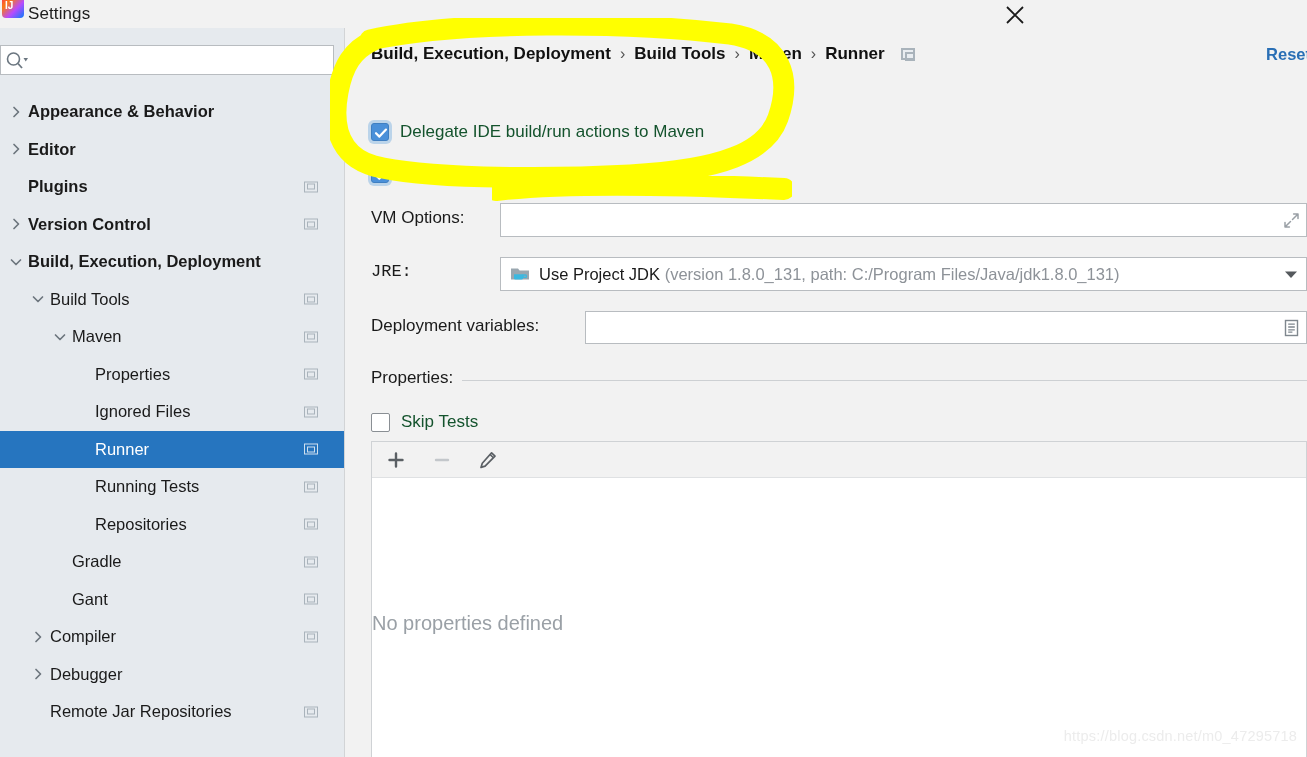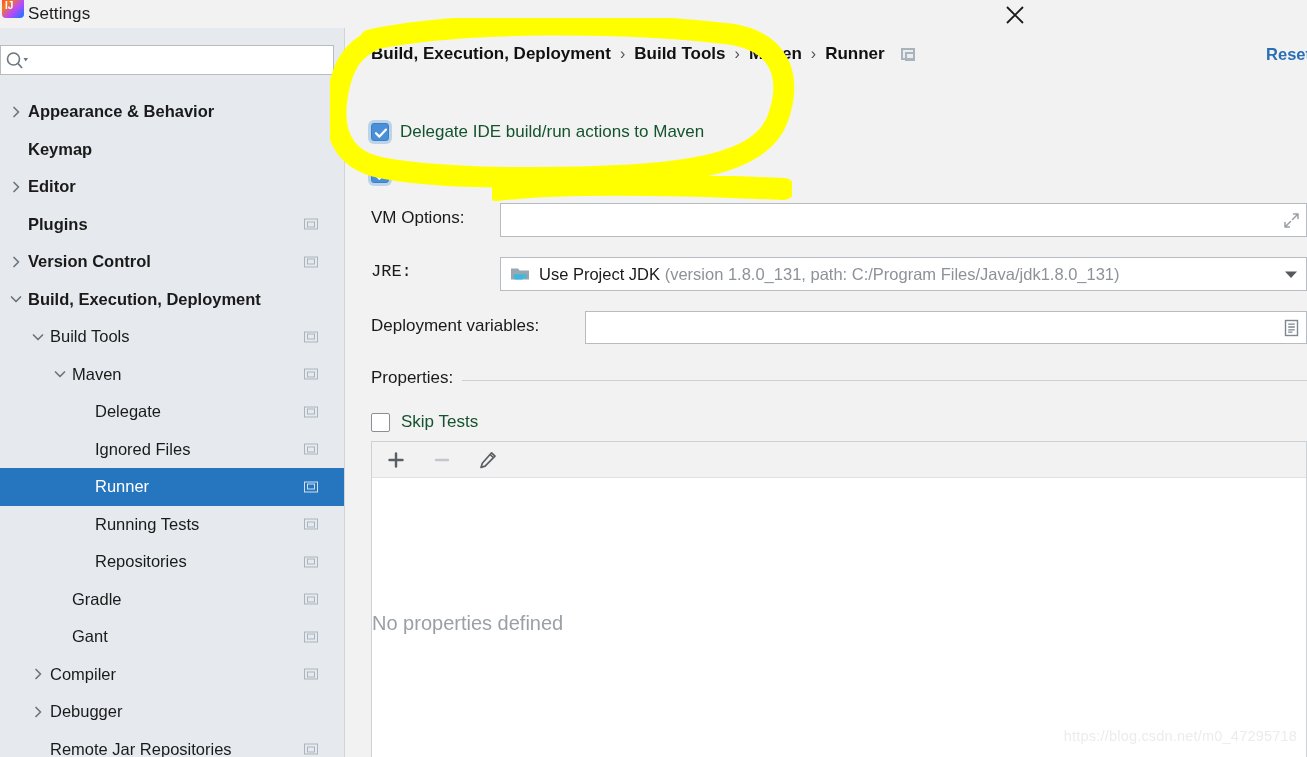--- a/index.html
+++ b/index.html
@@ -227,36 +227,33 @@
     </div>
 
     <div class="tree" id="tree">
         <div class="tree-row bold">
           <span class="arrow" style="left: 8px;"><svg width="16" height="16" viewBox="0 0 16 16">
               <path d="M6 3.5 L10.5 8 L6 12.5" stroke="#6d767e" stroke-width="1.7" fill="none" stroke-linecap="round" stroke-linejoin="round"></path>
             </svg></span>
           <span class="label" style="margin-left: 28px;">Appearance &amp; Behavior</span>
         </div>
         <div class="tree-row bold">
-          <span class="label" style="margin-left: 28px;">Keymap</span>
+          <span class="arrow" style="left: 8px;"><svg width="16" height="16" viewBox="0 0 16 16">
+              <path d="M6 3.5 L10.5 8 L6 12.5" stroke="#6d767e" stroke-width="1.7" fill="none" stroke-linecap="round" stroke-linejoin="round"></path>
+            </svg></span>
+          <span class="label" style="margin-left: 28px;">Editor</span>
+        </div>
+        <div class="tree-row bold">
+          <span class="label" style="margin-left: 28px;">Plugins</span>
+          <span class="row-badge"></span>
         </div>
         <div class="tree-row bold">
           <span class="arrow" style="left: 8px;"><svg width="16" height="16" viewBox="0 0 16 16">
               <path d="M6 3.5 L10.5 8 L6 12.5" stroke="#6d767e" stroke-width="1.7" fill="none" stroke-linecap="round" stroke-linejoin="round"></path>
             </svg></span>
-          <span class="label" style="margin-left: 28px;">Editor</span>
-        </div>
-        <div class="tree-row bold">
-          <span class="label" style="margin-left: 28px;">Plugins</span>
-          <span class="row-badge"></span>
-        </div>
-        <div class="tree-row bold">
-          <span class="arrow" style="left: 8px;"><svg width="16" height="16" viewBox="0 0 16 16">
-              <path d="M6 3.5 L10.5 8 L6 12.5" stroke="#6d767e" stroke-width="1.7" fill="none" stroke-linecap="round" stroke-linejoin="round"></path>
-            </svg></span>
           <span class="label" style="margin-left: 28px;">Version Control</span>
           <span class="row-badge"></span>
         </div>
         <div class="tree-row bold">
           <span class="arrow" style="left: 8px;"><svg width="16" height="16" viewBox="0 0 16 16">
               <path d="M3.5 6 L8 10.5 L12.5 6" stroke="#6d767e" stroke-width="1.7" fill="none" stroke-linecap="round" stroke-linejoin="round"></path>
             </svg></span>
           <span class="label" style="margin-left: 28px;">Build, Execution, Deployment</span>
         </div>
         <div class="tree-row">
@@ -267,21 +264,21 @@
           <span class="row-badge"></span>
         </div>
         <div class="tree-row">
           <span class="arrow" style="left: 52px;"><svg width="16" height="16" viewBox="0 0 16 16">
               <path d="M3.5 6 L8 10.5 L12.5 6" stroke="#6d767e" stroke-width="1.7" fill="none" stroke-linecap="round" stroke-linejoin="round"></path>
             </svg></span>
           <span class="label" style="margin-left: 72px;">Maven</span>
           <span class="row-badge"></span>
         </div>
         <div class="tree-row">
-          <span class="label" style="margin-left: 95px;">Delegate</span>
+          <span class="label" style="margin-left: 95px;">Properties</span>
           <span class="row-badge"></span>
         </div>
         <div class="tree-row">
           <span class="label" style="margin-left: 95px;">Ignored Files</span>
           <span class="row-badge"></span>
         </div>
         <div class="tree-row selected">
           <span class="label" style="margin-left: 95px;">Runner</span>
           <span class="row-badge"></span>
         </div>

